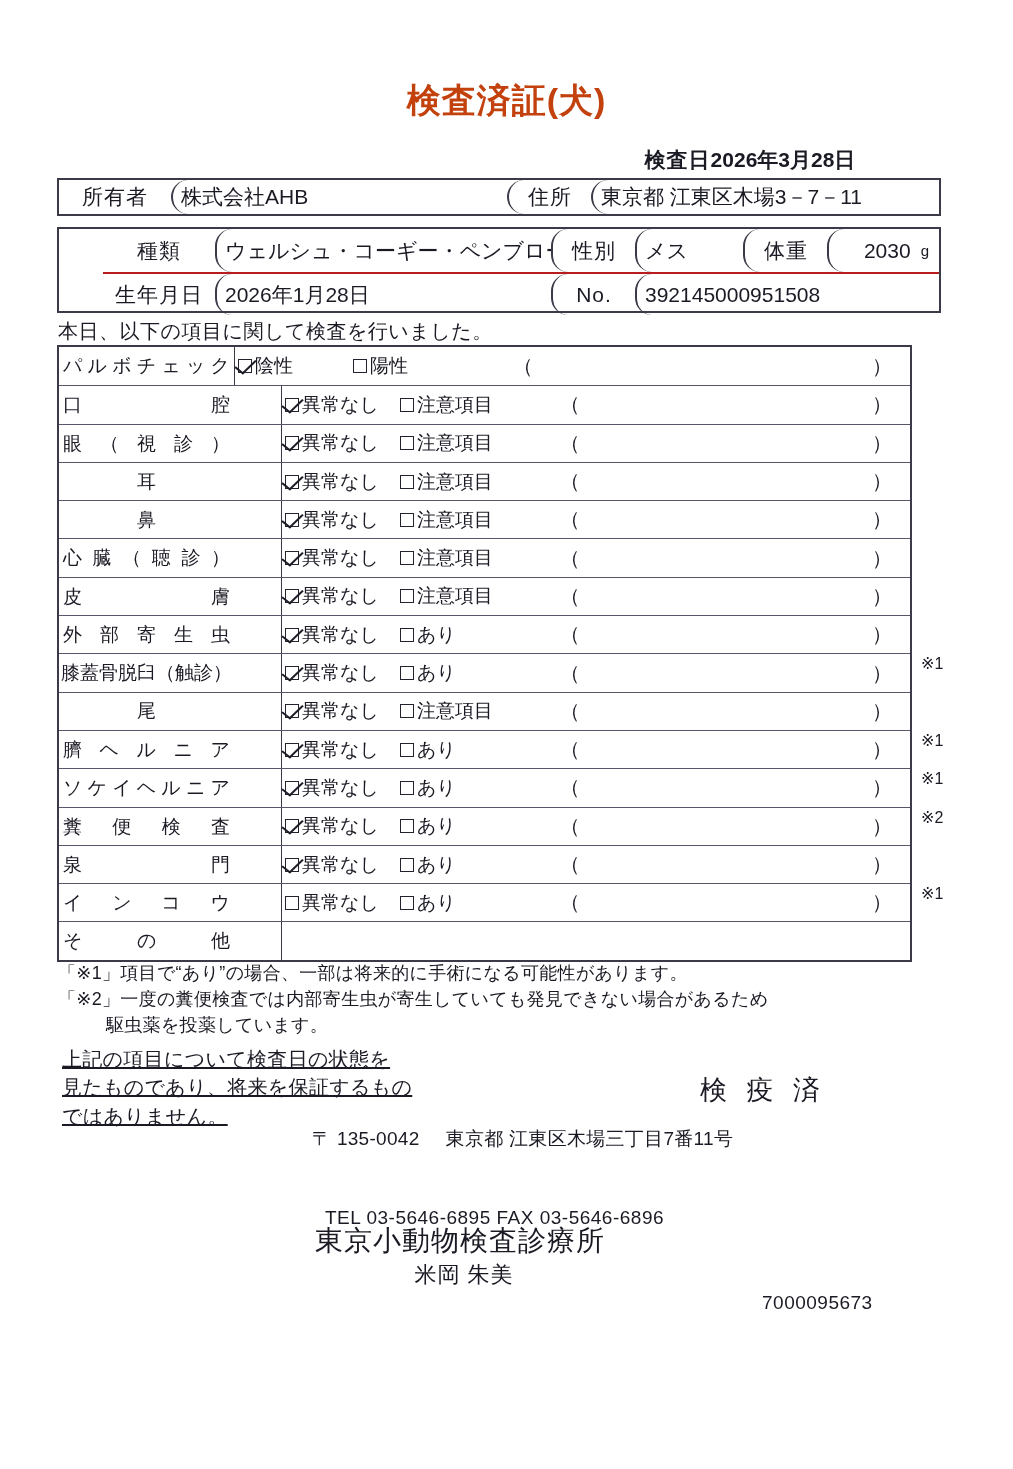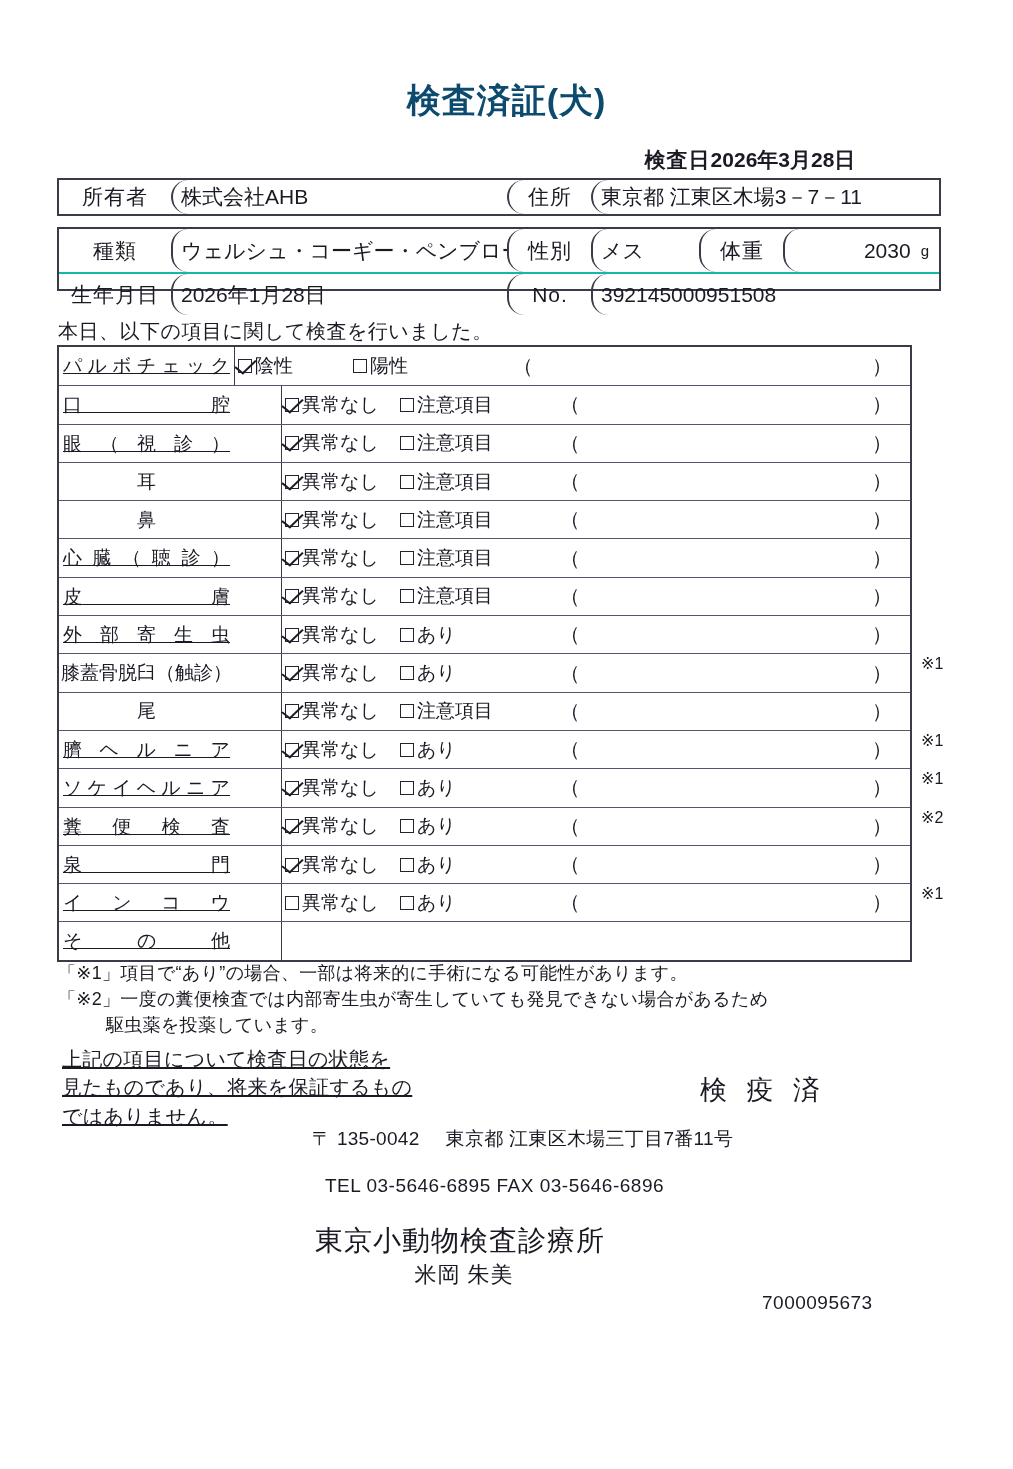--- a/index.html
+++ b/index.html
@@ -24,21 +24,21 @@
   
   .doc-title {
     position: absolute;
     top: 78px;
     left: 0;
     width: 1013px;
     text-align: center;
     font-size: 34px;
     font-weight: 700;
     letter-spacing: 1px;
-    color: #0c4a6e;
+    color: #c2410c;
   }
 
   
   .exam-date-row {
     position: absolute;
     top: 146px;
     left: 560px;
     width: 380px;
     display: flex;
     align-items: baseline;
@@ -54,30 +54,31 @@
     position: absolute;
     left: 57px;
     width: 884px;
     border: 2px solid #3a3a48;
     box-sizing: border-box;
     display: flex;
   }
   #owner-box { top: 178px; height: 38px; }
   #animal-box {
     top: 227px;
-    height: 64px;
+    height: 86px;
     display: block;
+    padding-left: 44px;
   }
   .info-row {
     display: flex;
     width: 100%;
     height: 43px;
     box-sizing: border-box;
   }
-  .info-row + .info-row { border-top: 2px solid #14b8a6; }
+  .info-row + .info-row { border-top: 2px solid #b91c1c; }
 
   .cell {
     display: flex;
     align-items: center;
     box-sizing: border-box;
     font-size: 21px;
     padding: 0 8px;
     white-space: nowrap;
     overflow: hidden;
     border-radius: 17px;
@@ -144,21 +145,20 @@
   .ex-name.justify {
     text-align: justify;
     display: block;
     line-height: 38px;
   }
   .ex-name.justify > span {
     display: inline-block;
     width: 100%;
     text-align: justify;
     text-align-last: justify;
-    text-decoration: underline;
   }
   .ex-name.center { justify-content: center; }
   .ex-name.right  { justify-content: flex-end; padding-right: 2px; }
 
   .ex-opts {
     flex: 1;
     display: flex;
     align-items: center;
     border-left: 1.6px solid #3a3a48;
     box-sizing: border-box;
@@ -251,21 +251,21 @@
     position: absolute;
     top: 1126px;
     left: 312px;
     font-size: 19px;
     white-space: nowrap;
     letter-spacing: 0.3px;
   }
   .addr-zip { margin-right: 26px; }
   .tel-line {
     position: absolute;
-    top: 1175px;
+    top: 1207px;
     left: 325px;
     font-size: 19px;
     white-space: nowrap;
     letter-spacing: 0.5px;
   }
 
   .clinic-name {
     position: absolute;
     top: 1222px;
     left: 0;

